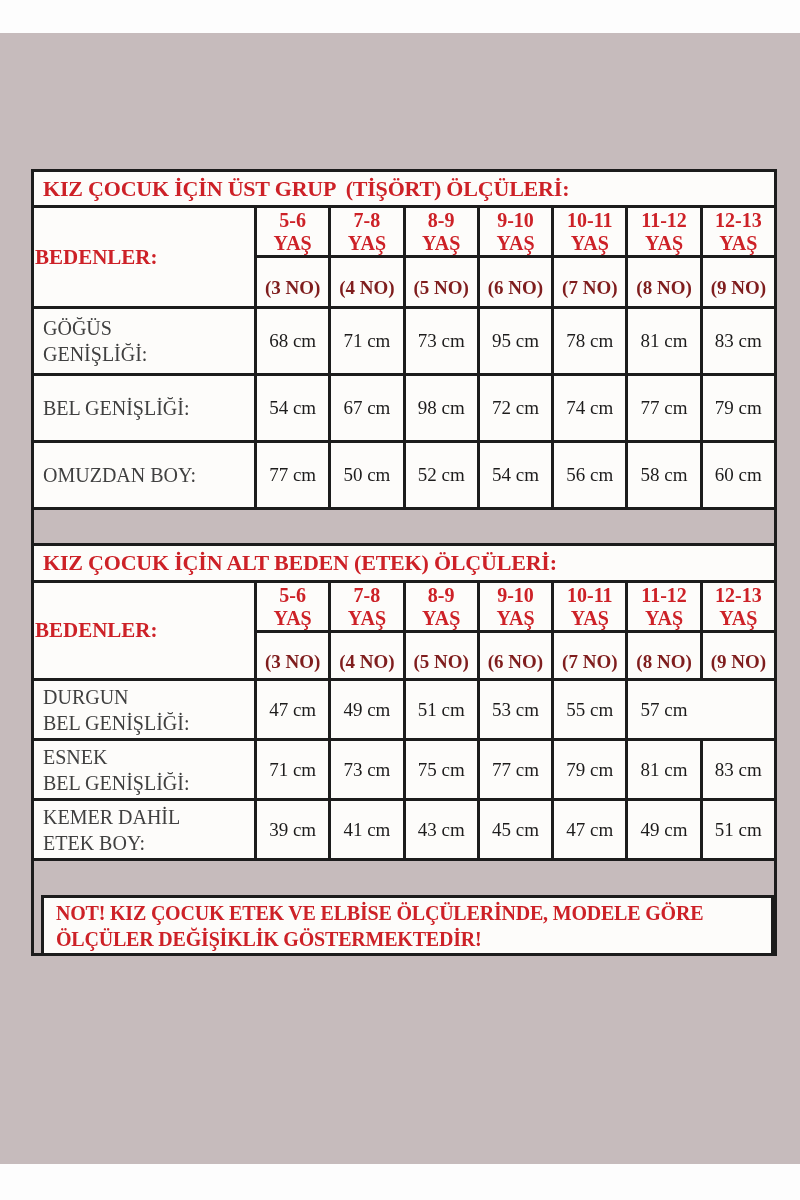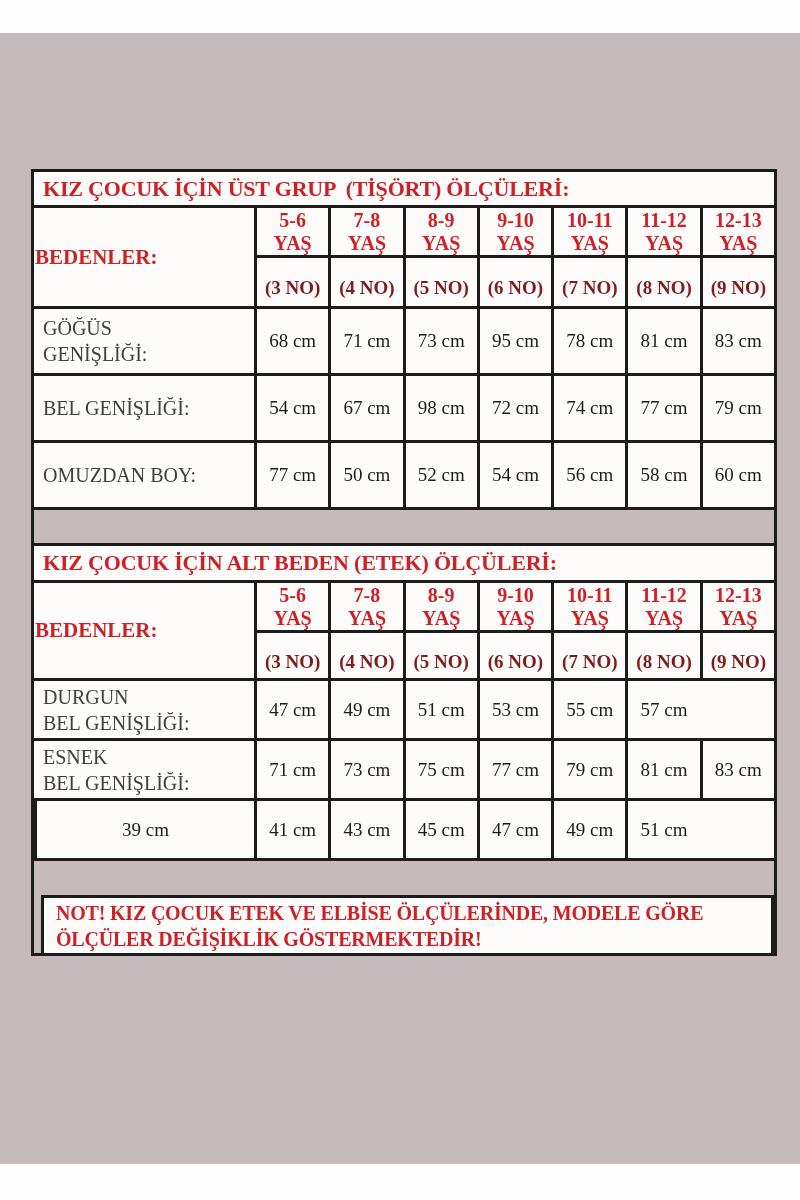--- a/index.html
+++ b/index.html
@@ -230,20 +230,22 @@
       <div class="val">71 cm</div>
       <div class="val">73 cm</div>
       <div class="val">75 cm</div>
       <div class="val">77 cm</div>
       <div class="val">79 cm</div>
       <div class="val">81 cm</div>
       <div class="val">83 cm</div>
     </div>
 
     <div class="row r2">
+      <div class="lbl">KEMER DAHİL
+ETEK BOY:</div>
       <div class="val">39 cm</div>
       <div class="val">41 cm</div>
       <div class="val">43 cm</div>
       <div class="val">45 cm</div>
       <div class="val">47 cm</div>
       <div class="val">49 cm</div>
       <div class="val">51 cm</div>
     </div>
   </section>
 

